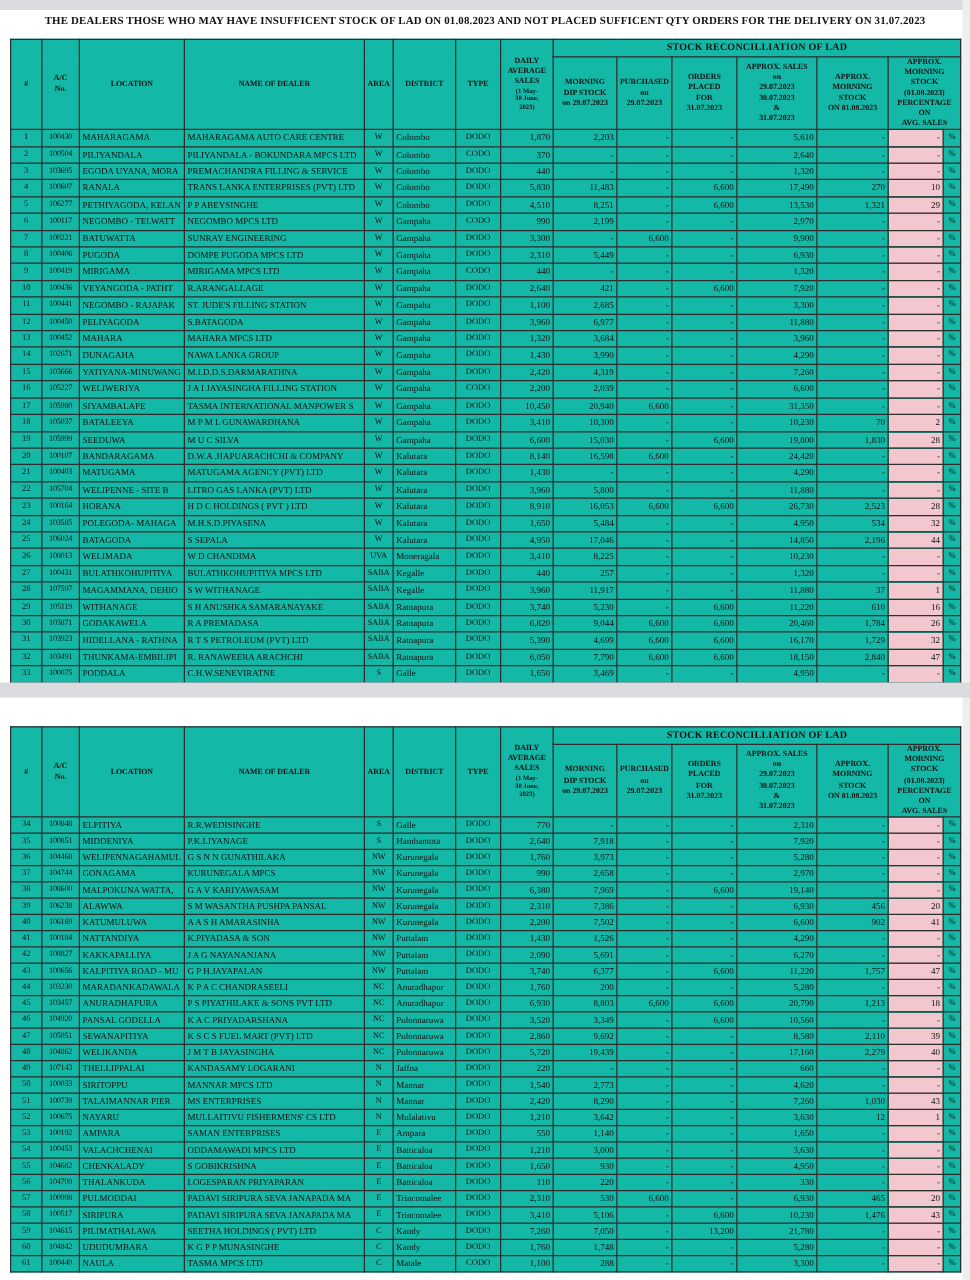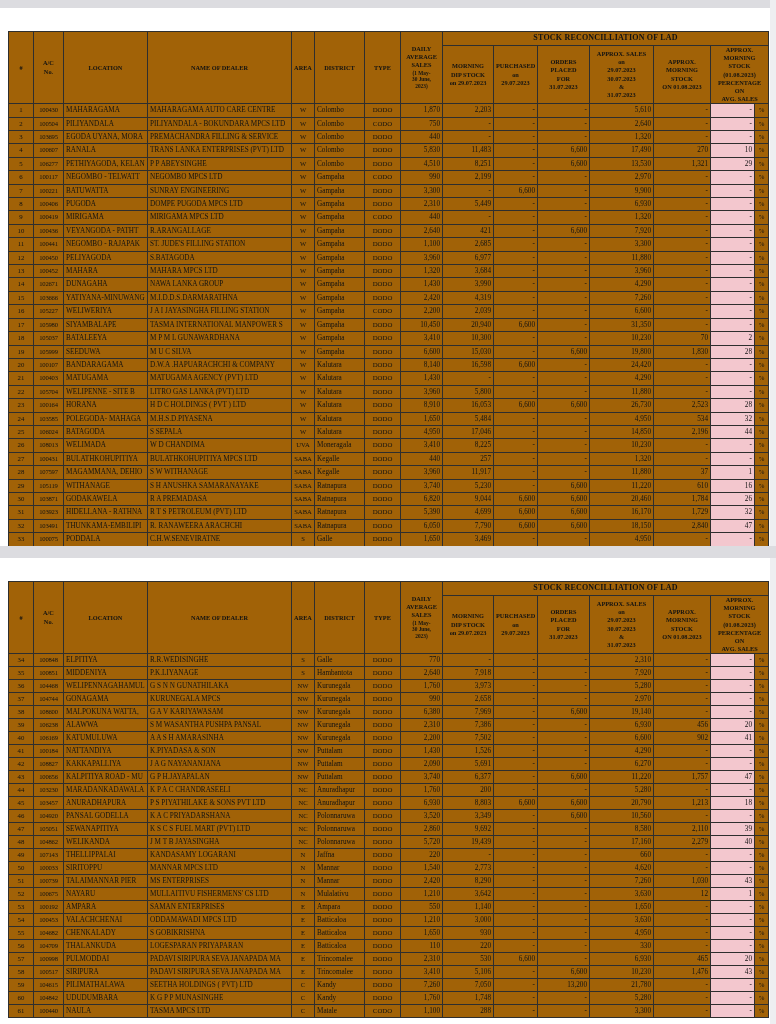--- a/index.html
+++ b/index.html
@@ -5,21 +5,21 @@
   html,body{margin:0;padding:0;background:#ffffff;}
   .page{position:relative;width:776px;height:1024px;background:#ffffff;
         font-family:"Liberation Serif",serif;color:#121212;overflow:hidden;}
   .band{position:absolute;left:0;width:776px;background:#dcdce0;}
   .band-top{top:0;height:8px;}
   .band-mid{top:546px;height:12px;}
   .edge-right{position:absolute;top:0;right:0;width:6px;height:1024px;background:#eeeef1;}
   .title{position:absolute;top:11px;left:0;width:776px;text-align:center;
          font-weight:700;font-size:8.7px;letter-spacing:.15px;white-space:nowrap;}
   table.stock{position:absolute;left:8px;width:760px;border-collapse:collapse;
-              table-layout:fixed;background:#a16207;border:1.5px solid #222;}
+              table-layout:fixed;background:#14b8a6;border:1.5px solid #222;}
   #table1{top:31px;}
   #table2{top:581px;}
   th,td{border:1px solid #2e2e2e;padding:0 2px;overflow:hidden;white-space:nowrap;}
   thead th{font-weight:700;font-size:6.3px;text-align:center;vertical-align:middle;line-height:1.3;}
   thead tr.r1{height:14px;}
   thead tr.r2{height:49px;}
   th.group{font-size:8px;letter-spacing:.2px;}
   .pre{white-space:pre-line;}
   th .main{display:block;white-space:pre-line;}
   th .sub{display:block;white-space:pre-line;font-size:5.3px;font-weight:700;}
@@ -35,20 +35,21 @@
   td.num{text-align:right;}
   td.pct{background:#f3c7ce;text-align:right;}
   td.psign{text-align:center;padding:0 1px;font-size:6.8px;}
 </style>
 </head>
 <body>
 
 <div class="page">
   <div class="band band-top"></div>
   <div class="edge-right"></div>
+  <div class="title">THE DEALERS THOSE WHO MAY HAVE INSUFFICENT STOCK OF LAD ON 01.08.2023 AND  NOT PLACED SUFFICENT QTY ORDERS FOR THE DELIVERY ON 31.07.2023</div>
 
   <table class="stock" id="table1">
       <colgroup>
         <col style="width: 25px;">
         <col style="width: 30px;">
         <col style="width: 84px;">
         <col style="width: 144px;">
         <col style="width: 23px;">
         <col style="width: 50px;">
         <col style="width: 36px;">
@@ -129,21 +130,21 @@
           <td class="psign">%</td>
         </tr>
         <tr>
           <td class="ci">2</td>
           <td class="cac">100504</td>
           <td class="cloc">PILIYANDALA</td>
           <td class="cname">PILIYANDALA - BOKUNDARA MPCS LTD</td>
           <td class="carea">W</td>
           <td class="cdist">Colombo</td>
           <td class="ctype">CODO</td>
-          <td class="num">750</td>
+          <td class="num">370</td>
           <td class="num">-</td>
           <td class="num">-</td>
           <td class="num">-</td>
           <td class="num">2,640</td>
           <td class="num">-</td>
           <td class="pct">-</td>
           <td class="psign">%</td>
         </tr>
         <tr>
           <td class="ci">3</td>

